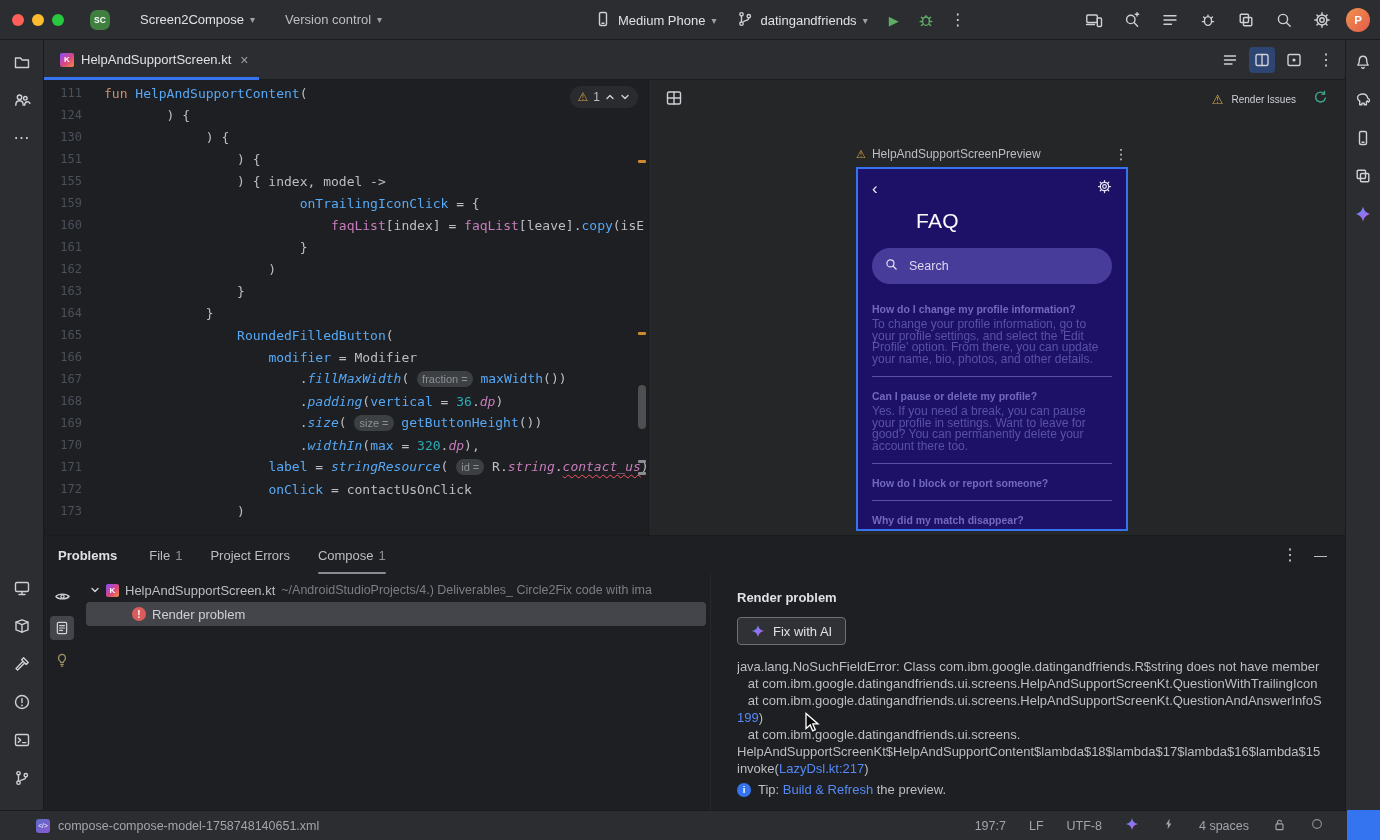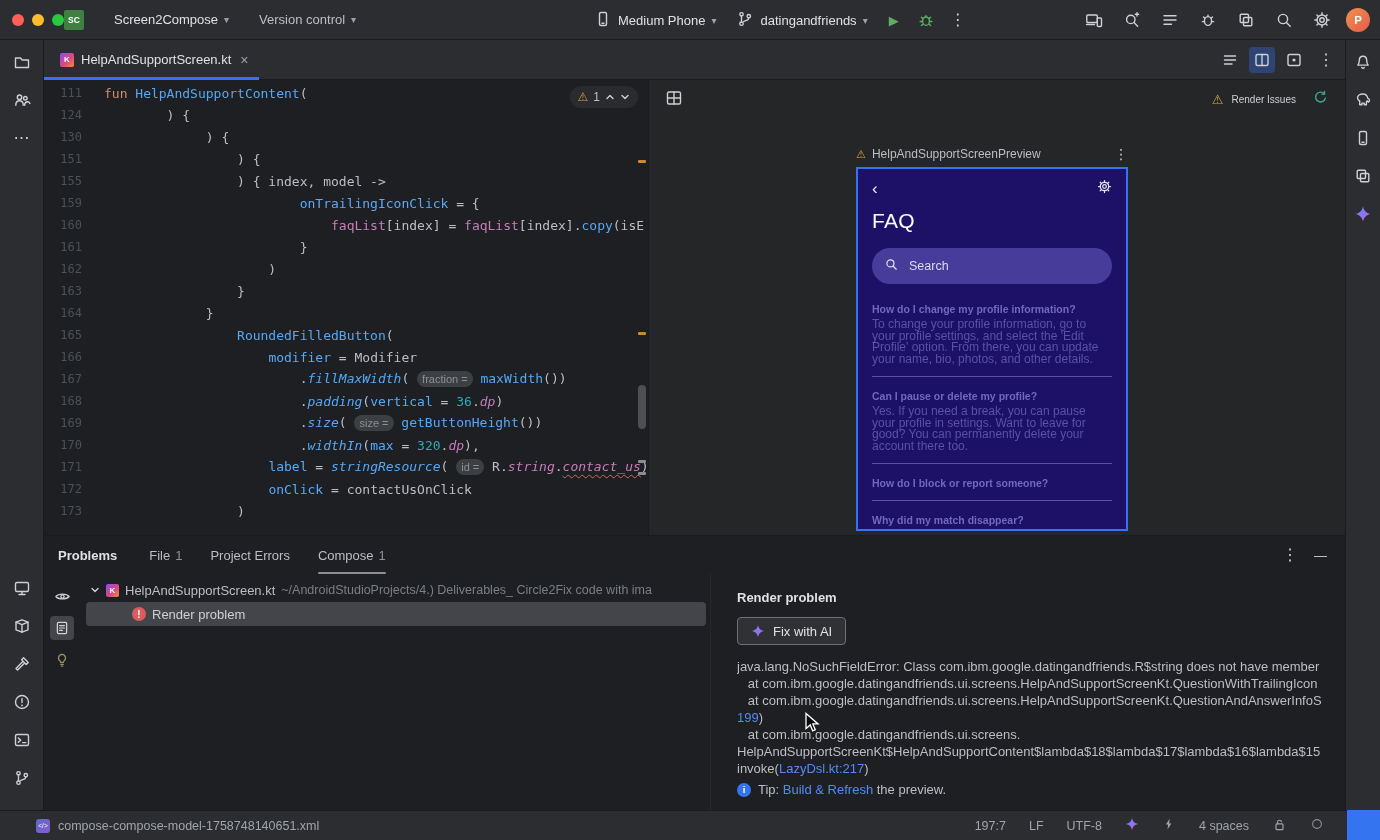--- a/index.html
+++ b/index.html
@@ -6,21 +6,21 @@
 html,body{width:1380px;height:840px;}
 body{background:#1e1f22;font-family:"Liberation Sans",sans-serif;color:#bcbec4;font-size:13px;overflow:hidden;position:relative;}
 .app{position:absolute;inset:0;}
 .ic{stroke:#ced0d6;fill:none;stroke-width:1.4;stroke-linecap:round;stroke-linejoin:round;}
 
 
 .titlebar{position:absolute;left:0;top:0;width:1380px;height:40px;background:#2b2d30;border-bottom:1px solid #1a1b1d;display:flex;align-items:center;z-index:5;}
 .traffic{display:flex;gap:8px;margin-left:12px;}
 .light{width:12px;height:12px;border-radius:50%;}
 .light.red{background:#ff5f57}.light.yellow{background:#febc2e}.light.green{background:#28c840}
-.app-badge{width:20px;height:20px;border-radius:2px;background:#3f8040;color:#fff;font-size:8.5px;font-weight:700;display:flex;align-items:center;justify-content:center;flex:none;}
+.app-badge{width:20px;height:20px;border-radius:7px;background:#3f8040;color:#fff;font-size:8.5px;font-weight:700;display:flex;align-items:center;justify-content:center;margin-left:26px;flex:none;}
 .tb-menu{display:flex;align-items:center;gap:6px;padding:4px 8px;border-radius:6px;color:#dfe1e5;white-space:nowrap;}
 .tb-menu .chev{color:#9da0a8;font-size:10px;}
 .tb-menu.dim{color:#bcbec4;}
 .tb-center{position:absolute;left:586px;top:0;height:40px;display:flex;align-items:center;gap:4px;}
 .tb-right{position:absolute;right:10px;top:0;height:40px;display:flex;align-items:center;gap:10px;}
 .icon-btn{width:28px;height:28px;display:flex;align-items:center;justify-content:center;border-radius:6px;flex:none;}
 .run-glyph{color:#5fad65;font-size:13px;}
 .mv{color:#ced0d6;font-size:16px;line-height:1;}
 .avatar{width:24px;height:24px;border-radius:50%;background:linear-gradient(135deg,#f0924d,#e25c4a);color:#fff;font-weight:700;font-size:11.5px;display:flex;align-items:center;justify-content:center;}
 
@@ -70,21 +70,21 @@
 .preview{position:absolute;left:648px;top:80px;width:697px;height:455px;background:#242628;border-left:1px solid #1a1b1d;overflow:hidden;}
 .preview-toolbar{height:38px;display:flex;align-items:center;padding:0 16px;}
 .pt-right{margin-left:auto;display:flex;align-items:center;gap:8px;}
 .render-issues-label{color:#cfd1d6;font-size:10px;}
 .preview-card{position:absolute;left:207px;top:64px;width:272px;}
 .card-header{display:flex;align-items:center;gap:6px;height:20px;}
 .card-title{color:#bcbec4;font-size:12px;flex:1;white-space:nowrap;overflow:hidden;}
 .phone{margin-top:3px;height:364px;border:2px solid #3574f0;background:#1c1166;overflow:hidden;padding:0 14px;position:relative;}
 .phone-top{display:flex;align-items:center;justify-content:space-between;padding-top:10px;height:28px;}
 .back-glyph{color:#f0eefb;font-size:17px;line-height:1;}
-.screen-title{margin-top:12px;font-size:21px;color:#fbfaff;font-weight:500;letter-spacing:.3px;}
+.screen-title{margin-top:12px;font-size:21px;color:#fbfaff;font-weight:500;letter-spacing:.3px;margin-left:44px;}
 .search-pill{margin-top:15px;height:36px;border-radius:18px;background:#483c9a;display:flex;align-items:center;gap:10px;padding:0 13px;color:#dcd9f0;font-size:12.5px;}
 .faq-list{margin-top:19px;}
 .faq-q{font-size:10.5px;font-weight:700;color:#7268bf;}
 .faq-a{font-size:12px;line-height:11.5px;color:#5a51a9;margin-top:4px;}
 .faq-divider{height:1px;background:#6d64b8;opacity:.75;margin:11px 0 13px;}
 
 
 .problems{position:absolute;left:44px;top:535px;width:1301px;height:275px;background:#1e1f22;border-top:1px solid #1a1b1d;}
 .problems-header{height:38px;display:flex;align-items:center;padding:0 18px 0 14px;gap:28px;}
 .panel-title{font-weight:700;color:#dfe1e5;margin-right:4px;text-align:center;}
@@ -377,21 +377,21 @@
         <div class="code-row">
           <span class="line-num">155</span>
           <span class="code-text"><span class="tk-pl">                 ) { index, model -&gt;</span></span>
         </div>
         <div class="code-row">
           <span class="line-num">159</span>
           <span class="code-text"><span class="tk-pl">                         </span><span class="tk-named">onTrailingIconClick</span><span class="tk-pl"> = {</span></span>
         </div>
         <div class="code-row">
           <span class="line-num">160</span>
-          <span class="code-text"><span class="tk-pl">                             </span><span class="tk-prop">faqList</span><span class="tk-pl">[index] = </span><span class="tk-prop">faqList</span><span class="tk-pl">[index].</span><span class="tk-fn">copy</span><span class="tk-pl">(isE</span></span>
+          <span class="code-text"><span class="tk-pl">                             </span><span class="tk-prop">faqList</span><span class="tk-pl">[index] = </span><span class="tk-prop">faqList</span><span class="tk-pl">[leave].</span><span class="tk-fn">copy</span><span class="tk-pl">(isE</span></span>
         </div>
         <div class="code-row">
           <span class="line-num">161</span>
           <span class="code-text"><span class="tk-pl">                         }</span></span>
         </div>
         <div class="code-row">
           <span class="line-num">162</span>
           <span class="code-text"><span class="tk-pl">                     )</span></span>
         </div>
         <div class="code-row">

